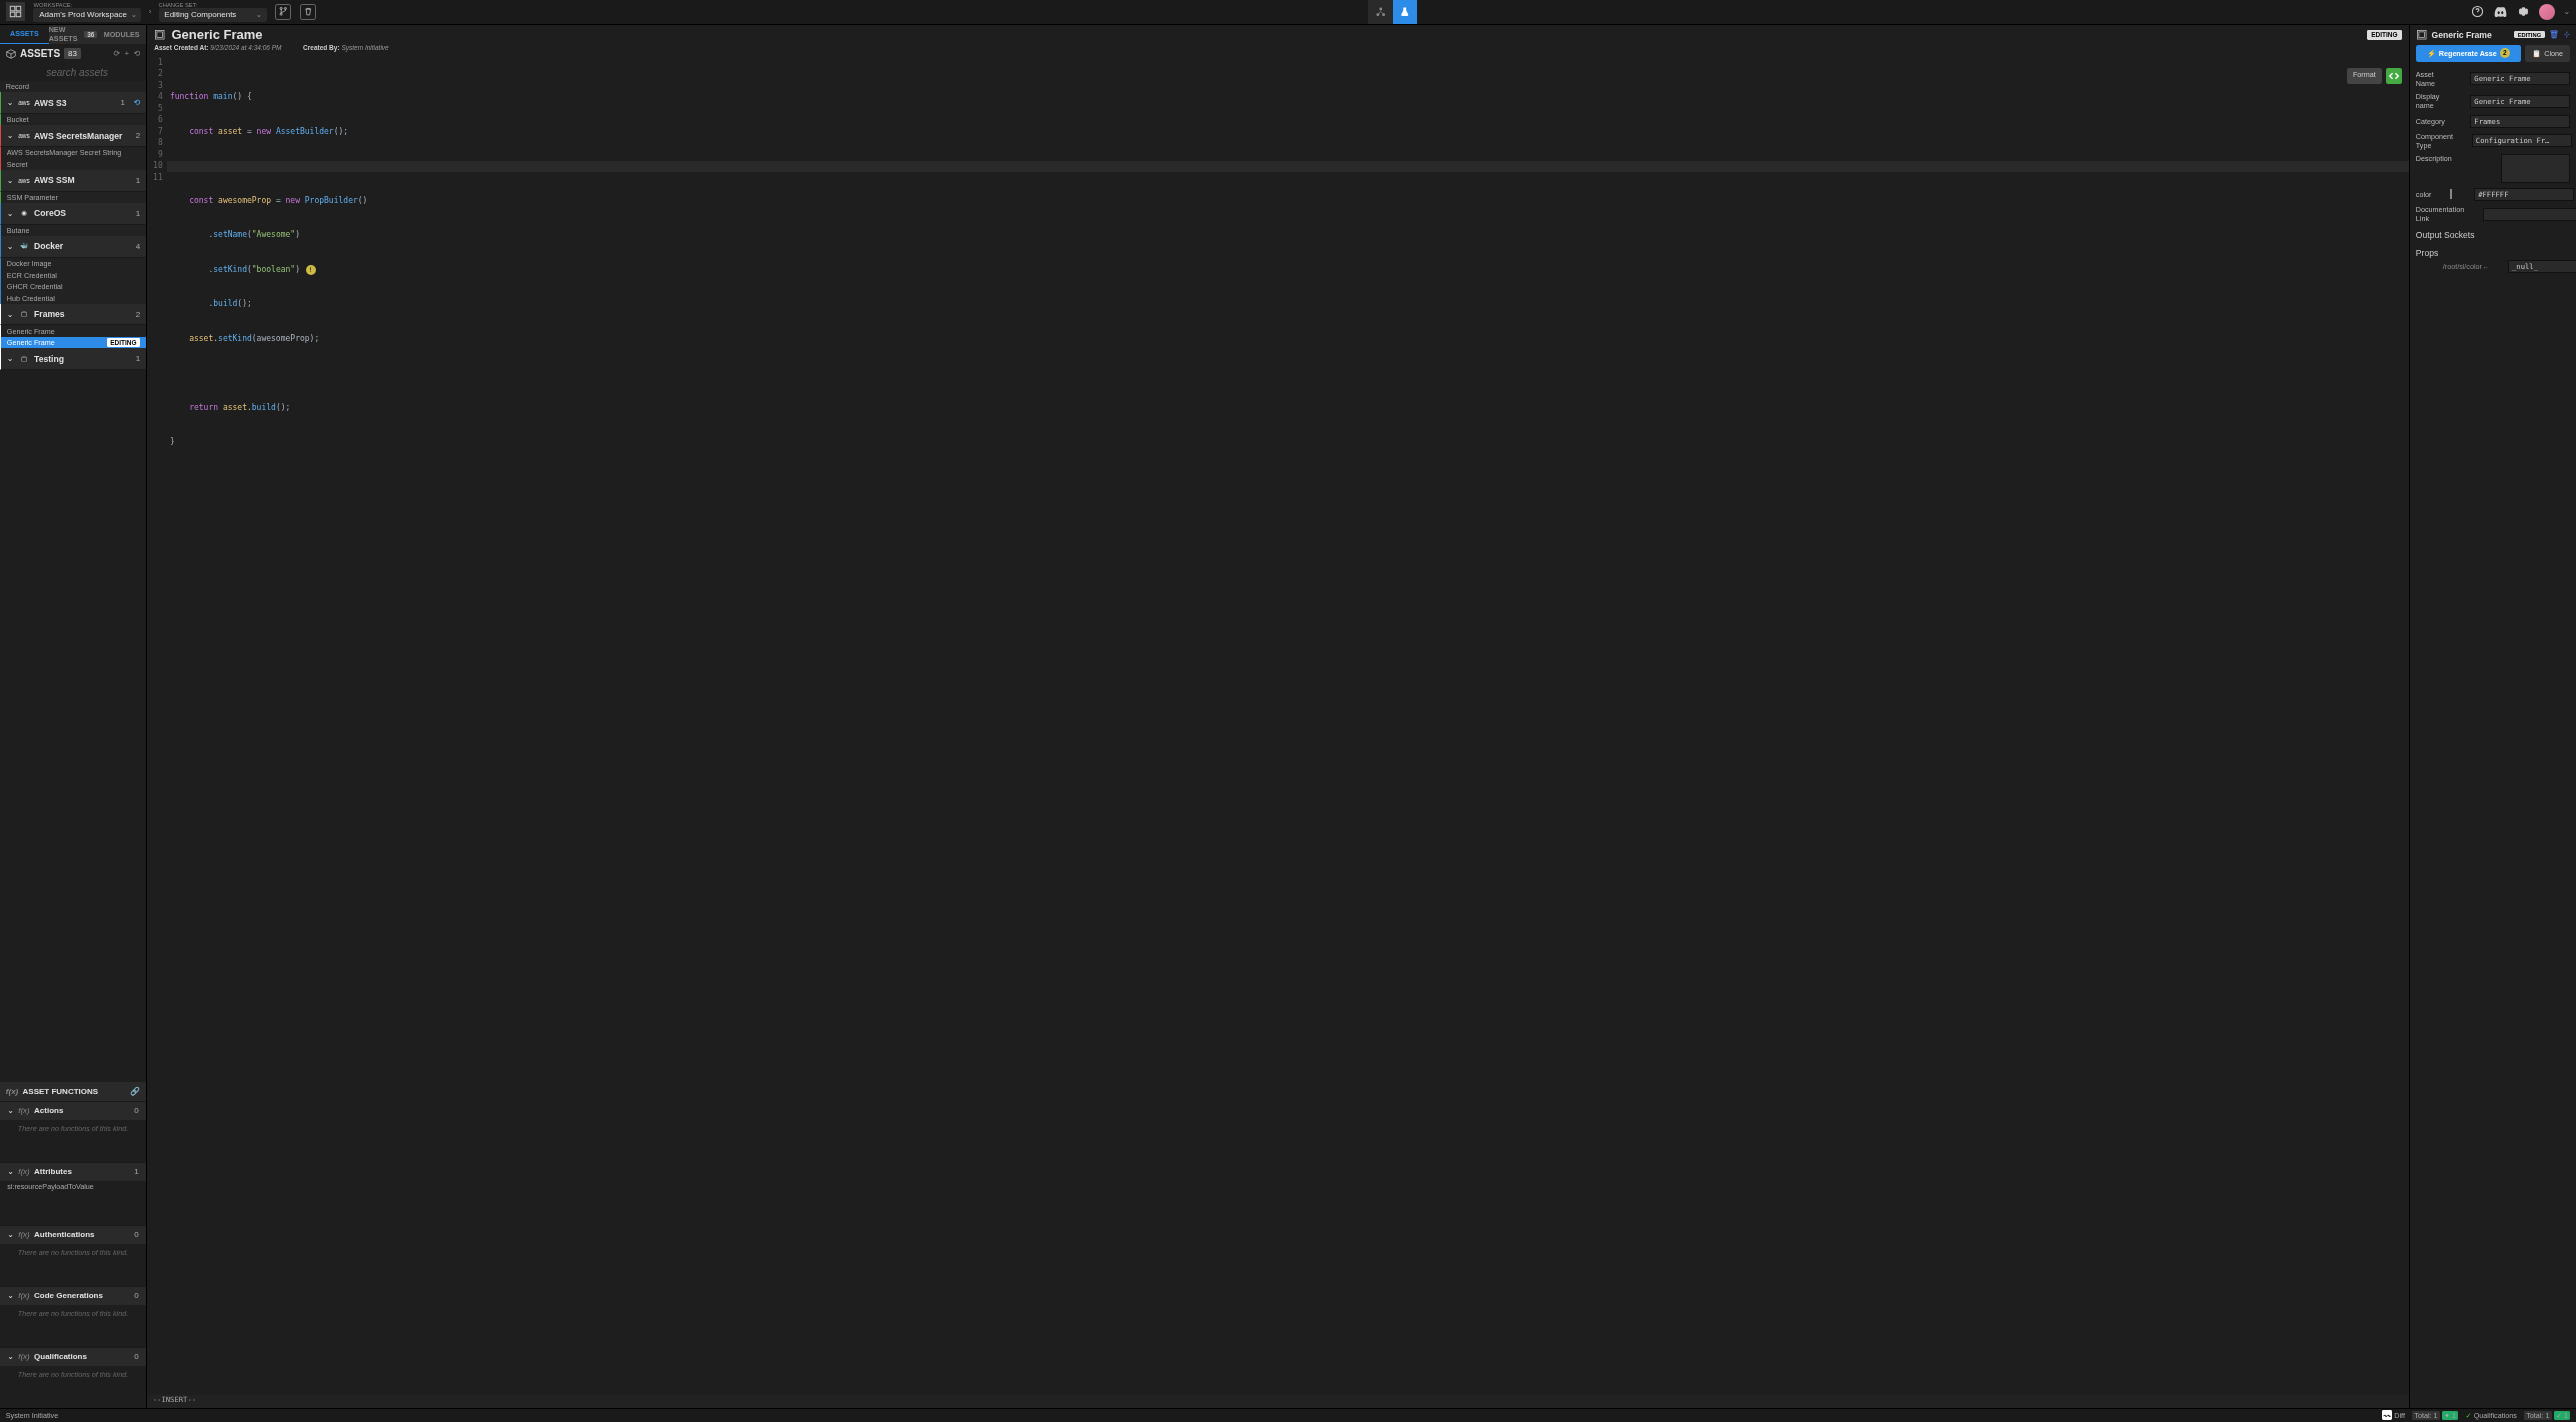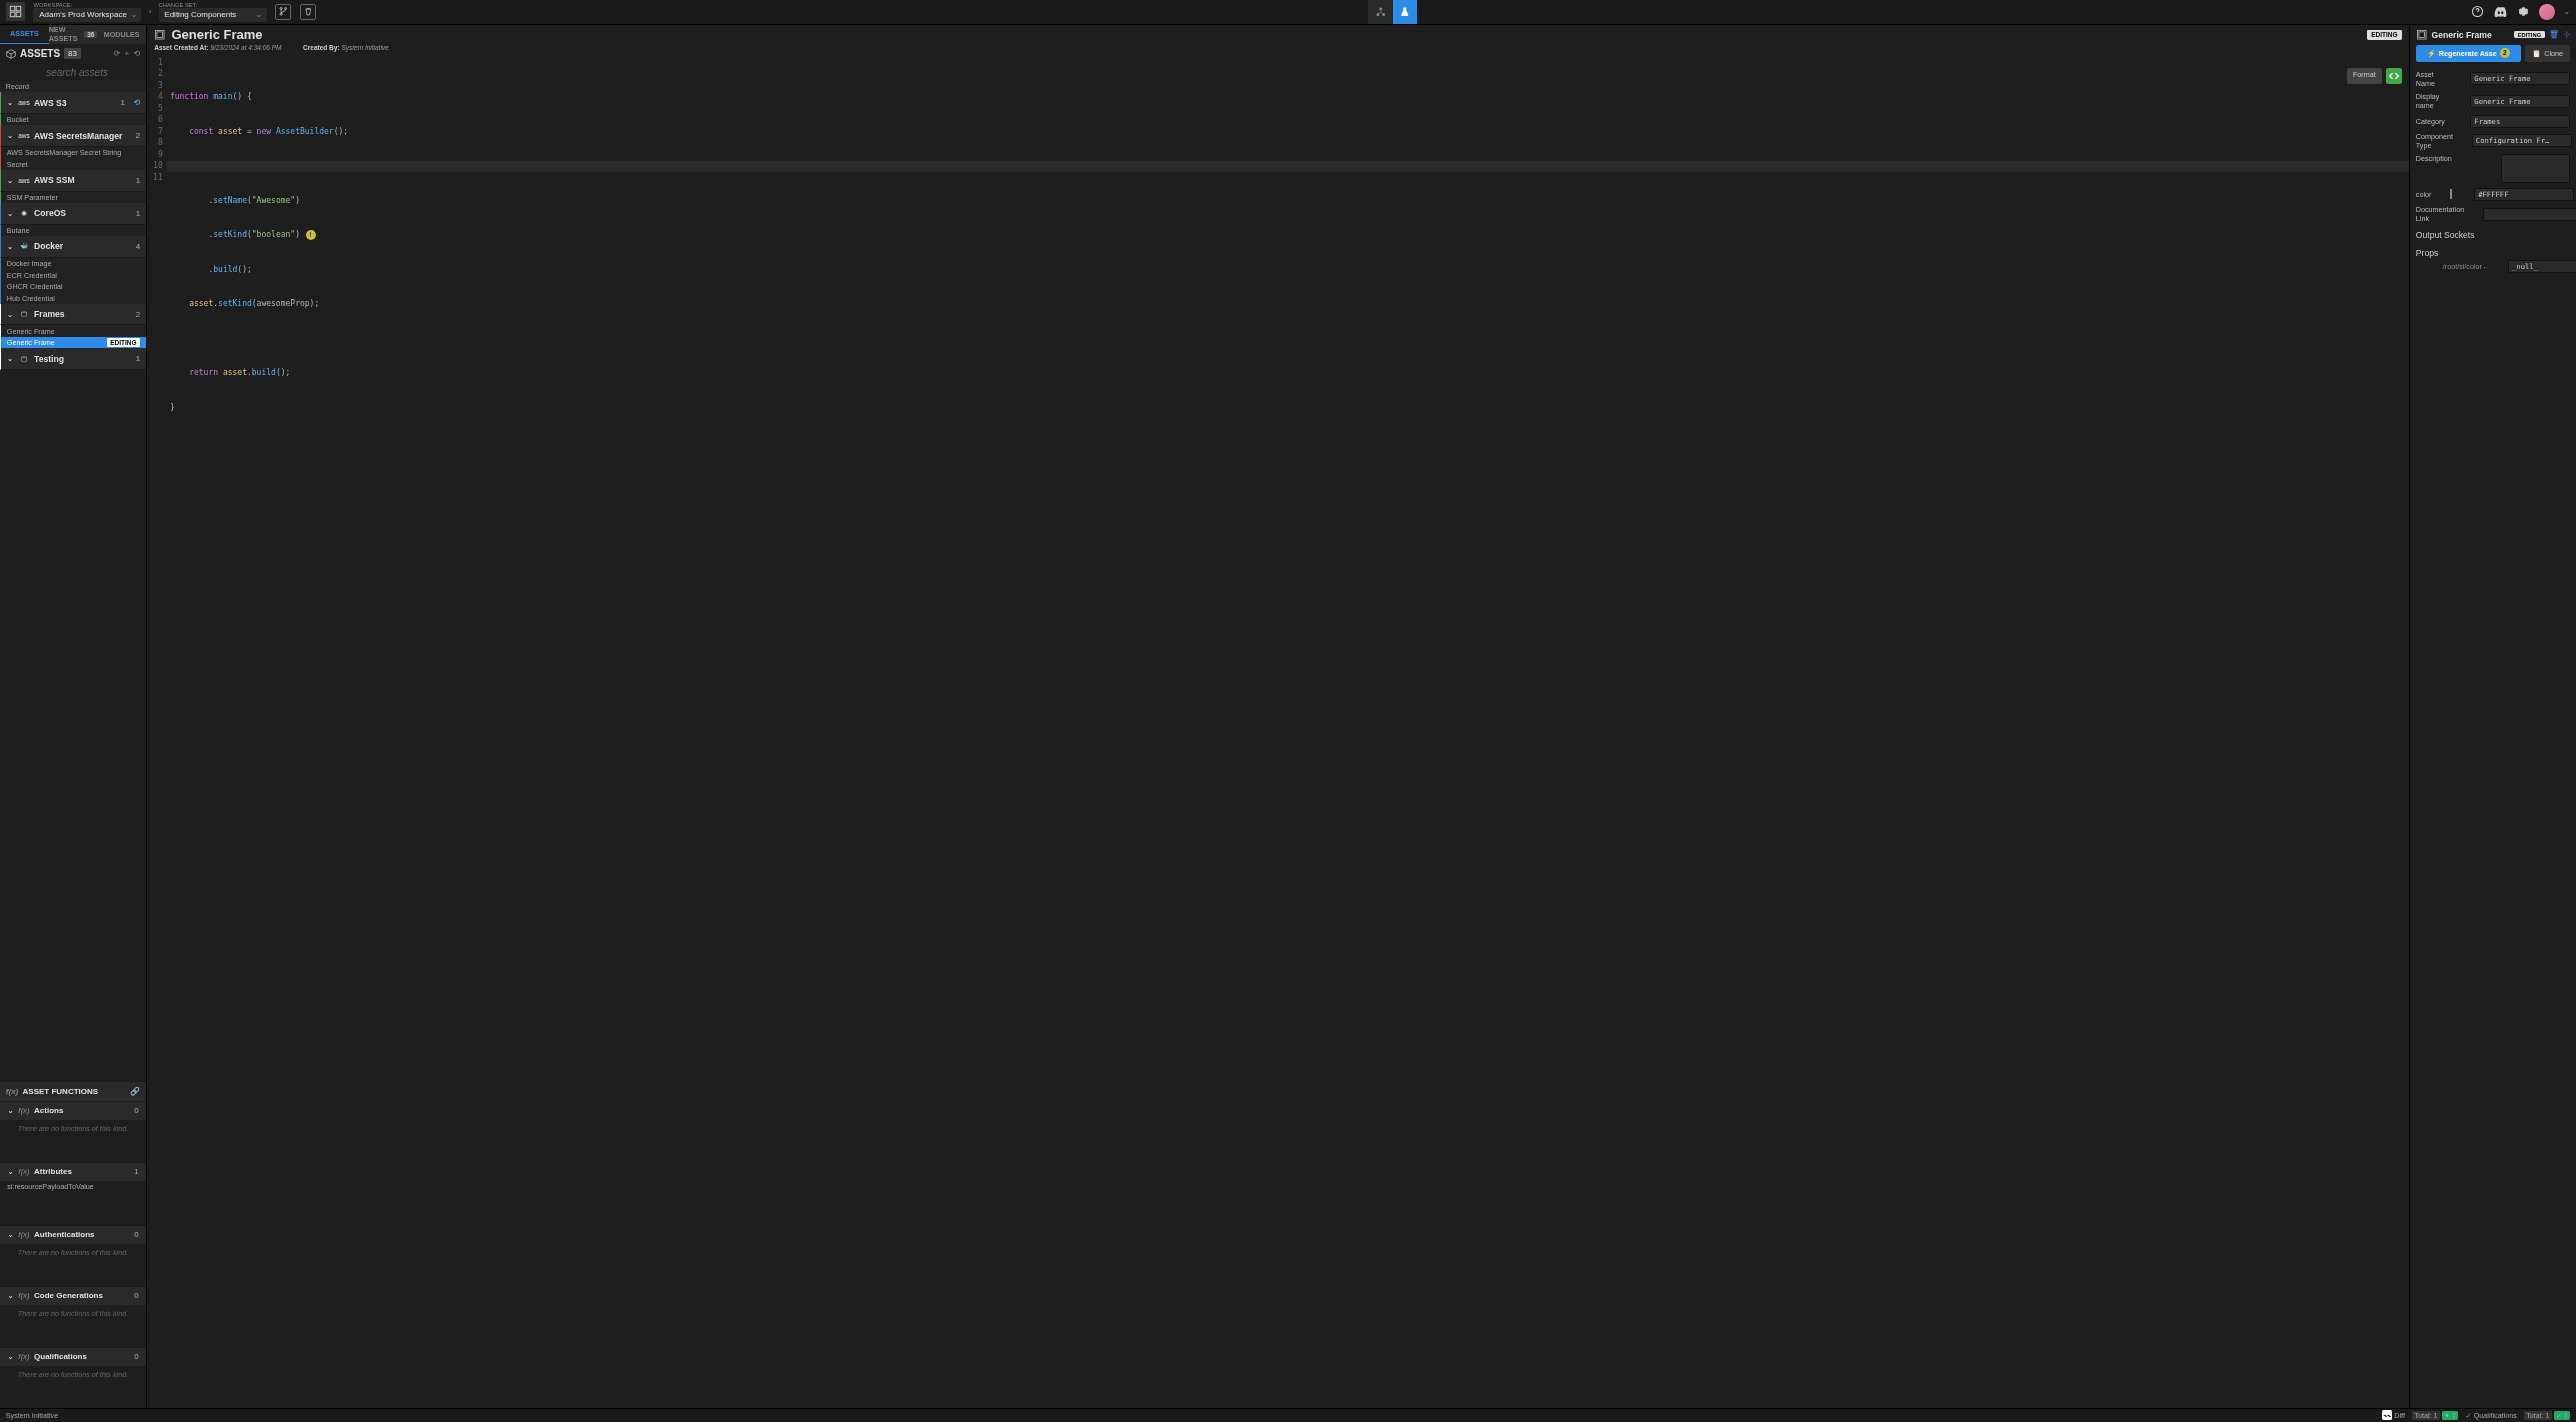--- a/index.html
+++ b/index.html
@@ -367,29 +367,31 @@
           <div>8</div>
           <div>9</div>
           <div>10</div>
           <div>11</div>
         </div>
       <div class="code">
         <div class="hl-line" style="top:107px"></div>
         <div class="line"><span class="kw">function</span><span class="fn"> main</span><span class="op">() {</span></div>
         <div class="line"><span class="kw">    const</span><span class="id"> asset </span><span class="op">=</span><span class="new"> new</span><span class="fn"> AssetBuilder</span><span class="op">();</span></div>
         <div class="line"> </div>
+        <div class="line"><span class="kw">    const</span><span class="id"> awesomeProp </span><span class="op">=</span><span class="new"> new</span><span class="fn"> PropBuilder</span><span class="op">()</span></div>
         <div class="line"><span class="op">        .</span><span class="fn">setName</span><span class="op">(</span><span class="str">"Awesome"</span><span class="op">)</span></div>
         <div class="line"><span class="op">        .</span><span class="fn">setKind</span><span class="op">(</span><span class="str">"boolean"</span><span class="op">)</span><span class="hint-bulb">!</span></div>
         <div class="line"><span class="op">        .</span><span class="fn">build</span><span class="op">();</span></div>
         <div class="line"><span class="id">    asset.</span><span class="fn">setKind</span><span class="op">(awesomeProp);</span></div>
         <div class="line"> </div>
         <div class="line"><span class="kw">    return</span><span class="id"> asset.</span><span class="fn">build</span><span class="op">();</span></div>
         <div class="line"><span class="op">}</span></div>
       </div>
     </div>
+    <div class="editor-status">--INSERT--</div>
   </div>
 
   <div class="right-panel">
     <div class="rp-header">
       <svg width="11.5" height="11.5" viewBox="0 0 16 16" fill="none" stroke="#ccc">
           <rect x="2" y="2" width="12" height="12"></rect>
           <rect x="4" y="4" width="8" height="8"></rect>
         </svg>
       <span class="rp-title">Generic Frame</span>
       <span class="rp-pill">EDITING</span>

